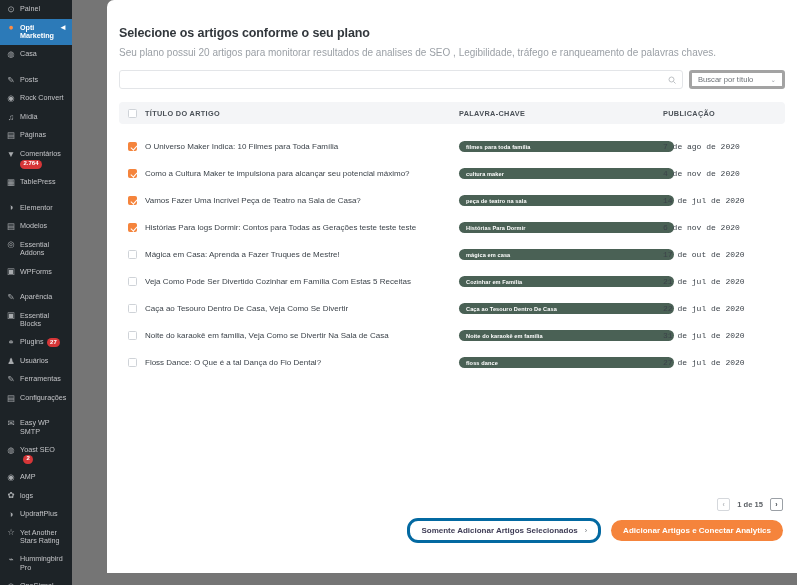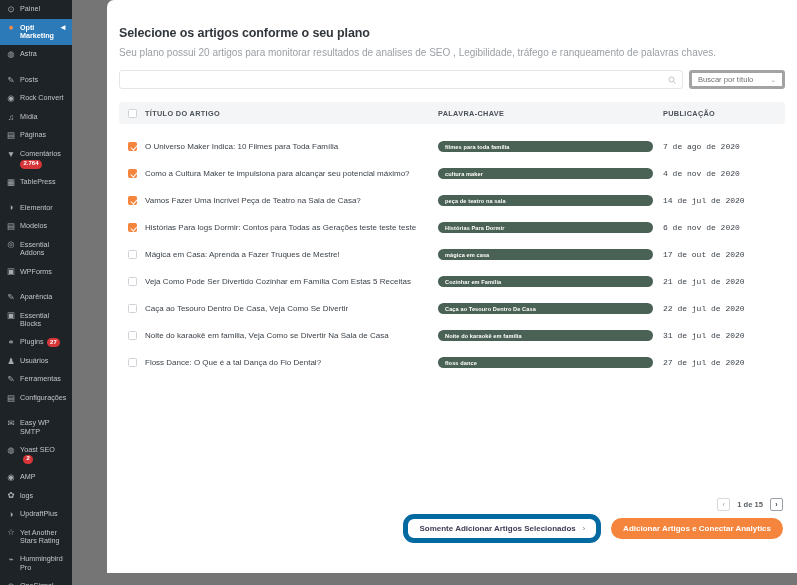--- a/index.html
+++ b/index.html
@@ -118,21 +118,21 @@
     display: flex; align-items: center;
     background: #f4f5f7;
     border-radius: 4px;
     height: 22px;
     font-size: 7.3px; font-weight: bold;
     letter-spacing: 0.35px;
     color: #4a5057;
   }
   .c-check { width: 26px; display: flex; justify-content: flex-start; padding-left: 9px; }
   .c-title { flex: 1; }
-  .c-kw { width: 225px; }
+  .c-kw { width: 204px; }
   .c-date { width: 122px; }
 
   .cbox {
     width: 9px; height: 9px;
     border: 1px solid #cfd3d8; border-radius: 1.5px;
     background: #fff; display: inline-block;
   }
   .cbox.checked {
     background: #f5843c; border-color: #f5843c;
     position: relative;
@@ -178,21 +178,21 @@
   }
   .pbtn.on { color: #3c434a; border-color: #9ba0a6; }
 
   
   .footer {
     position: absolute; right: 14px; bottom: 30px;
     display: flex; align-items: center; gap: 10px;
   }
   .btn-outline {
     display: flex; align-items: center; gap: 7px;
-    border: 5px solid #0369a1; border-radius: 11px;
+    border: 3px solid #0369a1; border-radius: 11px;
     background: #fff; color: #3f3d56;
     font-size: 8px; font-weight: bold;
     padding: 5px 11px;
     white-space: nowrap;
   }
   .btn-outline .ar { font-size: 7px; color: #6b7075; font-weight: normal; }
   .btn-solid {
     background: #f5843c; color: #fff;
     border: none; border-radius: 11px;
     font-size: 8px; font-weight: bold;
@@ -210,21 +210,21 @@
         <span class="wicon">⊙</span>
         <span class="wlabel">Painel</span>
       </div>
       <div class="wp-item active">
         <span class="wicon">●</span>
         <span class="wlabel">Opti Marketing</span>
         <span class="arrow">◄</span>
       </div>
       <div class="wp-item">
         <span class="wicon">◍</span>
-        <span class="wlabel">Astra</span>
+        <span class="wlabel">Casa</span>
       </div>
       <div class="wp-sep"></div>
       <div class="wp-item">
         <span class="wicon">✎</span>
         <span class="wlabel">Posts</span>
       </div>
       <div class="wp-item">
         <span class="wicon">◉</span>
         <span class="wlabel">Rock Convert</span>
       </div>

